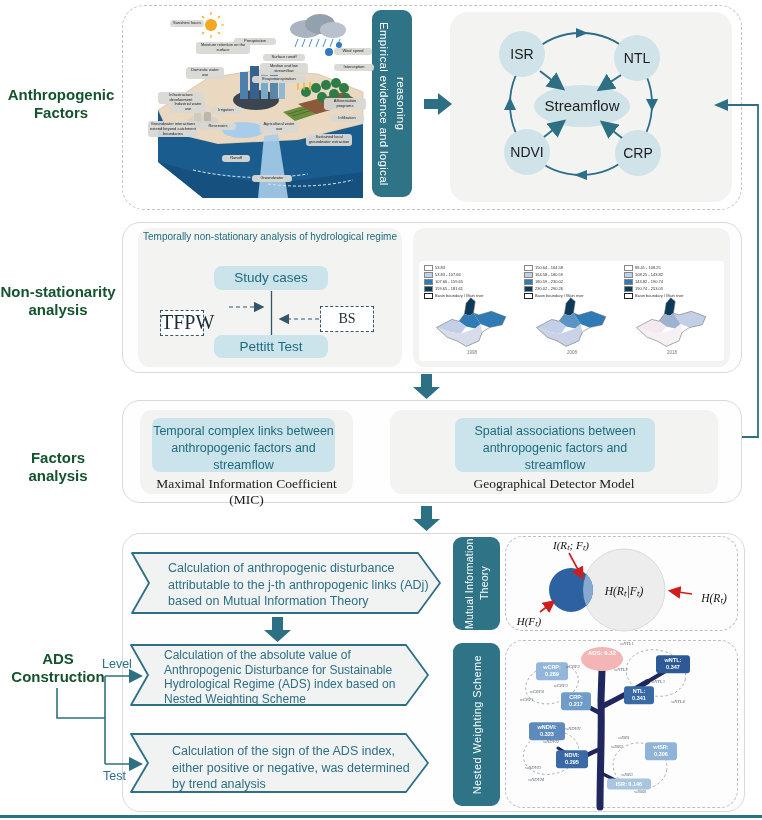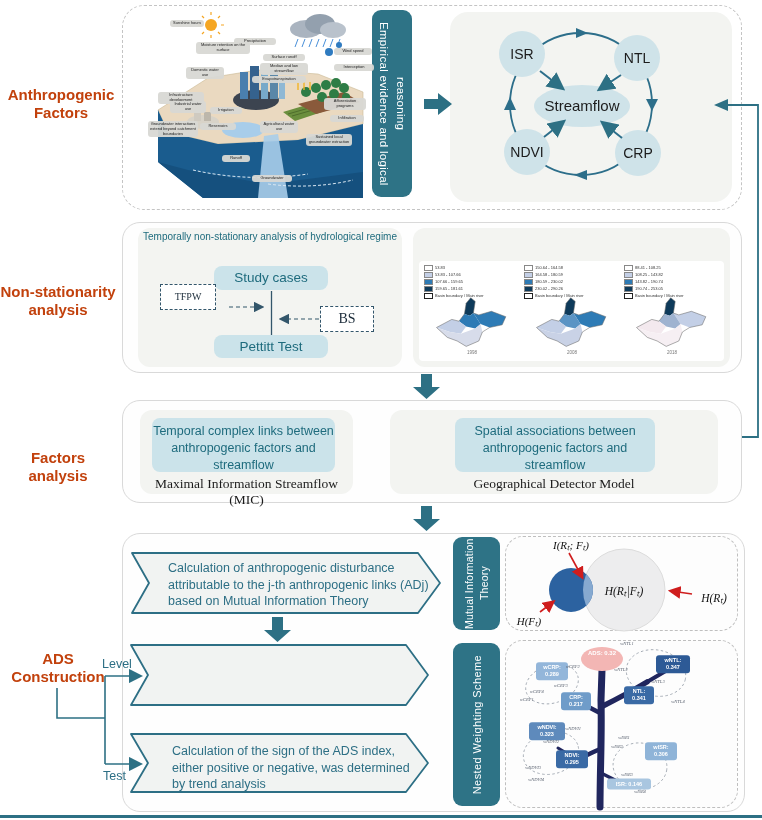--- a/index.html
+++ b/index.html
@@ -5,21 +5,21 @@
   html,body{margin:0;padding:0;background:#fff;}
   #page{position:relative;width:762px;height:820px;background:#fff;overflow:hidden;
         font-family:"Liberation Sans",sans-serif;}
   .abs{position:absolute;}
   .panel{position:absolute;background:#fefefe;border:1.5px solid #d9d9d9;border-radius:18px;box-sizing:border-box;}
   .panel-dashed{position:absolute;background:#fff;border:1.5px dashed #c4c4c4;border-radius:22px;box-sizing:border-box;}
   .graybox{position:absolute;background:#f3f4f1;border-radius:12px;}
   .bluebox{position:absolute;background:#cbe3ea;border-radius:8px;color:#1e6b7d;text-align:center;}
   .dashbox{position:absolute;border:1.4px dashed #33566b;background:#fff;color:#1c2c3a;
            font-family:"Liberation Serif",serif;text-align:center;box-sizing:border-box;}
-  .side-label{position:absolute;color:#c2410c;font-weight:bold;font-size:15px;line-height:1.2;text-align:center;}
+  .side-label{position:absolute;color:#14532d;font-weight:bold;font-size:15px;line-height:1.2;text-align:center;}
   .ttitle{position:absolute;color:#1e6b7d;font-size:10px;line-height:1.25;text-align:center;}
   .tealbar{position:absolute;background:#2e7386;color:#fff;border-radius:9px;display:flex;
            align-items:center;justify-content:center;text-align:center;}
   .vdown{writing-mode:vertical-lr;font-size:11.5px;line-height:17px;letter-spacing:.3px;}
   .vup{writing-mode:vertical-rl;transform:rotate(180deg);font-size:10.5px;line-height:15px;letter-spacing:.2px;}
   .vup2{writing-mode:vertical-rl;transform:rotate(180deg);font-size:11px;letter-spacing:.4px;}
   .steptext{position:absolute;color:#2d6f85;font-size:12.5px;line-height:1.32;}
   .serifm{position:absolute;font-family:"Liberation Serif",serif;font-size:13.5px;color:#1b1b1b;text-align:center;}
   .pill{position:absolute;background:rgba(216,216,212,.95);border-radius:3px;color:#222;
         font-size:4px;line-height:1.2;text-align:center;padding:1px 2px;}
@@ -264,21 +264,21 @@
   <div class="pill layer3" style="left:260px;top:121px;width:34px;">Agricultural water use</div>
   <div class="pill layer3" style="left:324px;top:98px;width:38px;">Afforestation programs</div>
   <div class="pill layer3" style="left:330px;top:115px;width:30px;">Infiltration</div>
   <div class="pill layer3" style="left:306px;top:134px;width:42px;">Sustained local groundwater extraction</div>
   <div class="pill layer3" style="left:148px;top:121px;width:46px;">Groundwater interactions extend beyond catchment boundaries</div>
   <div class="pill layer3" style="left:222px;top:155px;width:24px;">Runoff</div>
   <div class="pill layer3" style="left:252px;top:175px;width:36px;">Groundwater</div>
 
   <div class="ttitle layer3" style="left:142px;top:231px;width:256px;">Temporally non-stationary analysis of hydrological regime</div>
   <div class="bluebox layer3" style="left:214px;top:266px;width:114px;height:24px;line-height:24px;font-size:13.5px;">Study cases</div>
-  <div class="dashbox layer3" style="left:160px;top:284px;width:56px;height:26px;line-height:23px;font-size:10px;">TFPW</div>
+  <div class="dashbox layer3" style="left:160px;top:310px;width:44px;height:26px;line-height:23px;font-size:20px;">TFPW</div>
   <div class="dashbox layer3" style="left:320px;top:306px;width:54px;height:26px;line-height:23px;font-size:14px;">BS</div>
   <div class="bluebox layer3" style="left:214px;top:335px;width:114px;height:23px;line-height:23px;font-size:13.5px;">Pettitt Test</div>
 
 
   <div class="layer3 abs" style="left:0;top:0;">
     <div class="lgrow" style="left:424px;top:265px;"><span class="lgsw" style="background:#fff;"></span><span>53.83</span></div>
     <div class="lgrow" style="left:424px;top:272px;"><span class="lgsw" style="background:#c3cfe6;"></span><span>53.83 - 107.66</span></div>
     <div class="lgrow" style="left:424px;top:279px;"><span class="lgsw" style="background:#2e7bb5;"></span><span>107.66 - 159.65</span></div>
     <div class="lgrow" style="left:424px;top:286px;"><span class="lgsw" style="background:#0e3a5a;"></span><span>159.65 - 181.61</span></div>
     <div class="lgrow" style="left:424px;top:293px;"><span class="lgsw" style="background:#fff;border:0.8px solid #222;"></span><span>Basin boundary / Main river</span></div>
@@ -291,25 +291,26 @@
     <div class="lgrow" style="left:624px;top:272px;"><span class="lgsw" style="background:#c3cfe6;"></span><span>108.25 - 143.82</span></div>
     <div class="lgrow" style="left:624px;top:279px;"><span class="lgsw" style="background:#2e7bb5;"></span><span>143.82 - 190.74</span></div>
     <div class="lgrow" style="left:624px;top:286px;"><span class="lgsw" style="background:#0e3a5a;"></span><span>190.74 - 253.05</span></div>
     <div class="lgrow" style="left:624px;top:293px;"><span class="lgsw" style="background:#fff;border:0.8px solid #222;"></span><span>Basin boundary / Main river</span></div>
     <div class="yr" style="left:472px;top:350px;">1998</div>
     <div class="yr" style="left:572px;top:350px;">2008</div>
     <div class="yr" style="left:672px;top:350px;">2018</div>
   </div>
 
   <div class="bluebox layer3" style="left:152px;top:418px;width:183px;height:54px;font-size:12.5px;line-height:1.35;padding-top:5px;box-sizing:border-box;">Temporal complex links between anthropogenic factors and streamflow</div>
-  <div class="serifm layer3" style="left:140px;top:476px;width:213px;">Maximal Information Streamflow (MIC)</div>
+  <div class="serifm layer3" style="left:140px;top:476px;width:213px;">Maximal Information Coefficient (MIC)</div>
   <div class="bluebox layer3" style="left:455px;top:418px;width:200px;height:54px;font-size:12.5px;line-height:1.35;padding-top:5px;box-sizing:border-box;">Spatial associations between anthropogenic factors and streamflow</div>
   <div class="serifm layer3" style="left:390px;top:476px;width:328px;">Geographical Detector Model</div>
 
   <div class="steptext layer3" style="left:168px;top:560px;width:262px;">Calculation of anthropogenic disturbance attributable to the j-th anthropogenic links (ADj) based on Mutual Information Theory</div>
+  <div class="steptext layer3" style="left:164px;top:648px;width:250px;font-size:12px;line-height:1.22;">Calculation of the absolute value of Anthropogenic Disturbance for Sustainable Hydrological Regime (ADS) index based on Nested Weighting Scheme</div>
   <div class="steptext layer3" style="left:172px;top:743px;width:246px;">Calculation of the sign of the ADS index, either positive or negative, was determined by trend analysis</div>
   <div class="layer3 abs" style="left:102px;top:657px;width:42px;color:#2d6f85;font-size:12.5px;">Level</div>
   <div class="layer3 abs" style="left:103px;top:769px;width:42px;color:#2d6f85;font-size:12.5px;">Test</div>
 
   <div class="vennlab layer3" style="left:531px;top:537px;width:80px;font-size:11px;">I(Rₜ; Fₜ)</div>
   <div class="vennlab layer3" style="left:584px;top:583px;width:80px;font-size:11.5px;">H(Rₜ|Fₜ)</div>
   <div class="vennlab layer3" style="left:508px;top:613px;width:42px;font-size:11px;">H(Fₜ)</div>
   <div class="vennlab layer3" style="left:691px;top:590px;width:46px;font-size:11.5px;">H(Rₜ)</div>
 
   <div class="layer3 abs tbox" style="left:602px;top:659px;width:34px;height:18px;border-radius:50%;background:#f3b6b4;font-size:6px;padding:3px 4px;">ADS: 0.32</div>

